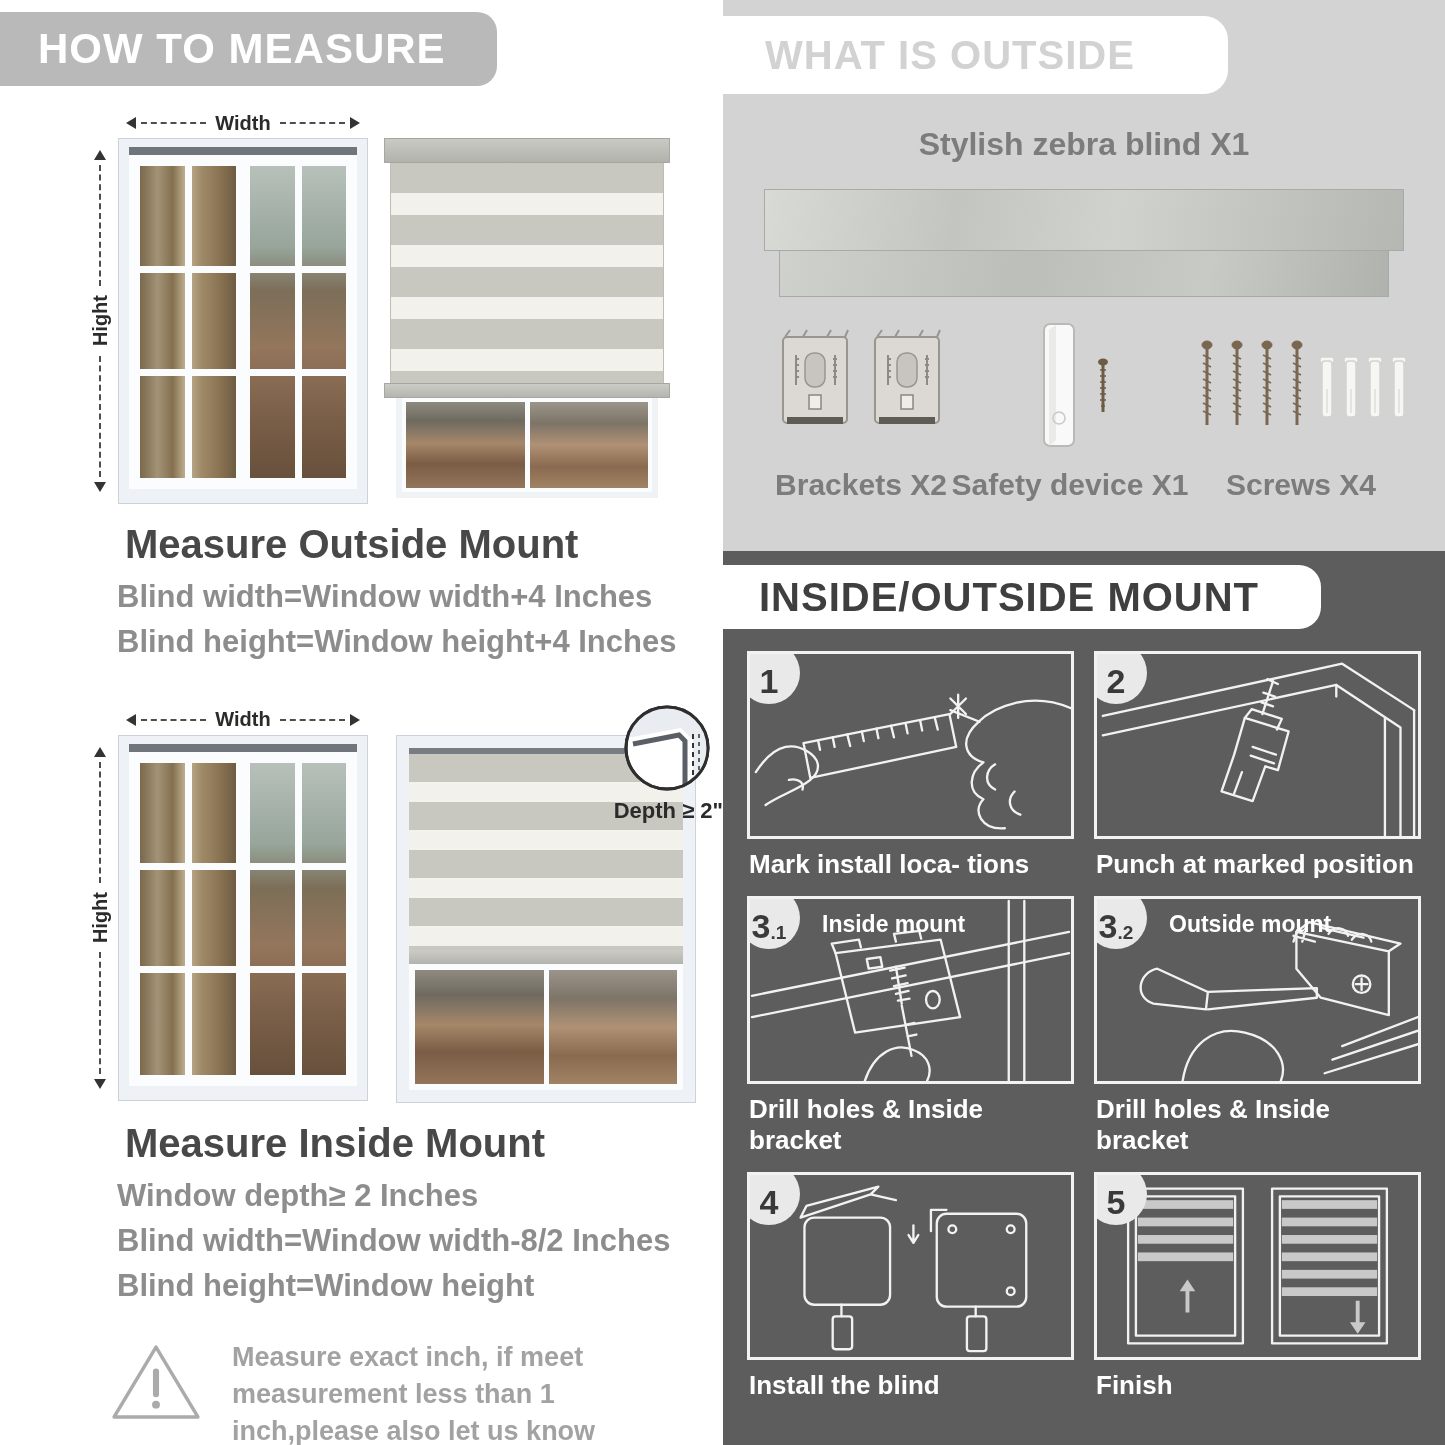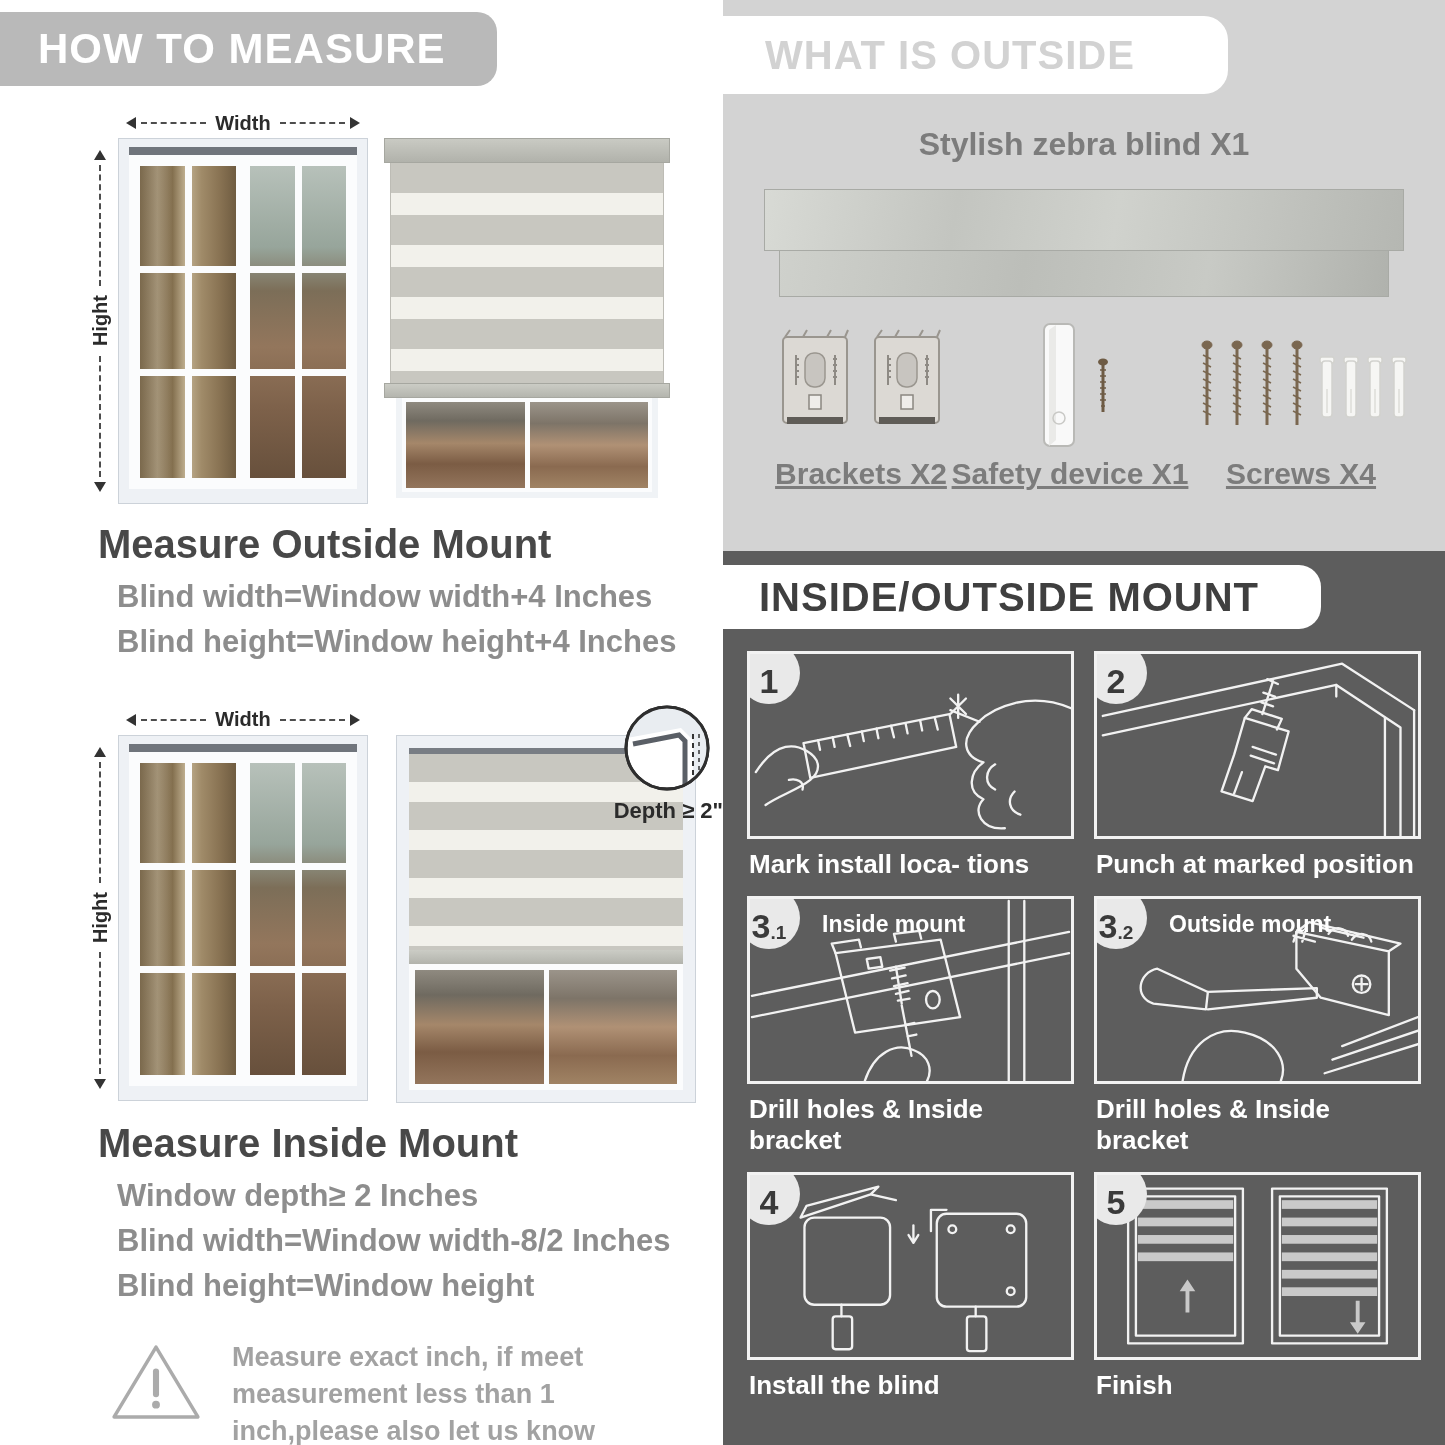--- a/index.html
+++ b/index.html
@@ -60,21 +60,21 @@
   .insidefig .inner { height:100%; background:#fbfcfd; display:flex; flex-direction:column; }
   .insidefig .strip { height:6px; background:#787d84; }
   .insidefig .ibody { height:196px;
      background:repeating-linear-gradient(180deg,#c8c7c0 0px,#c8c7c0 28px,#f2f1eb 28px,#f2f1eb 48px); }
   .insidefig .irail { height:14px; background:linear-gradient(180deg,#cbccc5,#b2b3ac); }
   .insidefig .iwin { flex:1; display:flex; gap:5px; padding:6px; background:#fbfcfd; }
   .magnify { position:absolute; top:-32px; right:-16px; width:88px; height:88px; }
   .depth-note { position:absolute; top:62px; right:-28px; font-size:22px; font-weight:bold; color:#2b2b2b; white-space:nowrap; }
 
   .txtblock { padding-left:98px; margin-top:18px; }
-  .txtblock h2 { font-size:40px; font-weight:bold; color:#484848; margin-bottom:8px; }
+  .txtblock h2 { font-size:40px; font-weight:bold; color:#484848; margin-bottom:8px;margin-left:27px; }
   .txtblock p { font-size:31px; font-weight:bold; color:#8d8d8d; line-height:1.45;margin-left:19px; }
 
   .warnrow { display:flex; align-items:flex-start; gap:28px; padding-left:108px; margin-top:30px; }
   .warntxt { font-size:27px; font-weight:bold; color:#a2a2a2; line-height:1.38; width:430px; }
 
   
   .col-right { position:absolute; left:723px; top:0; width:722px; height:1445px; }
   .included { background:#d3d3d3; height:551px; }
   .banner-included { position:relative; top:16px; width:505px; height:78px; background:#fff;
      border-radius:0 24px 24px 0; display:flex; align-items:center; padding-left:42px; }
@@ -83,21 +83,21 @@
   .rail-wrap { margin-top:26px; }
   .rail-top { width:640px; margin:0 auto; height:62px;
      background:linear-gradient(100deg,#d8dad5 0%,#c3c5c0 30%,#d0d2cd 55%,#b5b7b2 100%);
      border:1px solid #a8aaa5; }
   .rail-bot { width:610px; margin:0 auto; height:46px;
      background:linear-gradient(100deg,#cfd1cc 0%,#bcbeb9 40%,#c8cac5 70%,#b0b2ad 100%);
      border:1px solid #a8aaa5; border-top:0; }
   .items { display:flex; justify-content:space-between; padding:26px 36px 0 52px; }
   .item { display:flex; flex-direction:column; align-items:center; }
   .item .ic { height:126px; display:flex; align-items:center; justify-content:center; }
-  .item .lb { margin-top:8px; font-size:30px; font-weight:bold; color:#7c7c7c; white-space:nowrap;text-decoration:underline; }
+  .item .lb { margin-top:19px; font-size:30px; font-weight:bold; color:#7c7c7c; white-space:nowrap; }
 
   .mount { background:#5d5d5d; height:1158px; }
   .banner-mount { position:relative; top:14px; width:598px; height:64px; background:#fff;
      border-radius:0 22px 22px 0; display:flex; align-items:center; padding-left:36px; }
   .banner-mount span { color:#3f3f3f; font-weight:bold; font-size:40px; letter-spacing:1px; }
   .steps { margin-top:36px; padding:0 24px; display:grid; grid-template-columns:1fr 1fr; column-gap:20px; row-gap:16px; }
   .step { }
   .panel { position:relative; height:188px; border:3px solid #f2f2f2; overflow:hidden; }
   .badge { position:absolute; top:-12px; left:-12px; width:62px; height:62px; border-radius:50%;
      background:#e9e9e9; color:#3a3a3a; display:flex; align-items:flex-end; justify-content:center;

